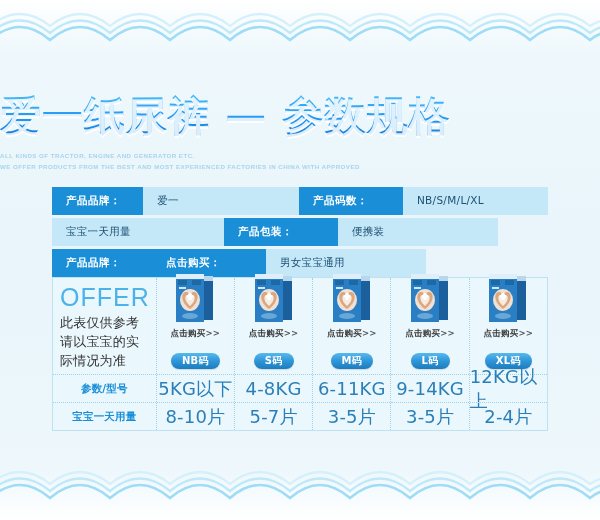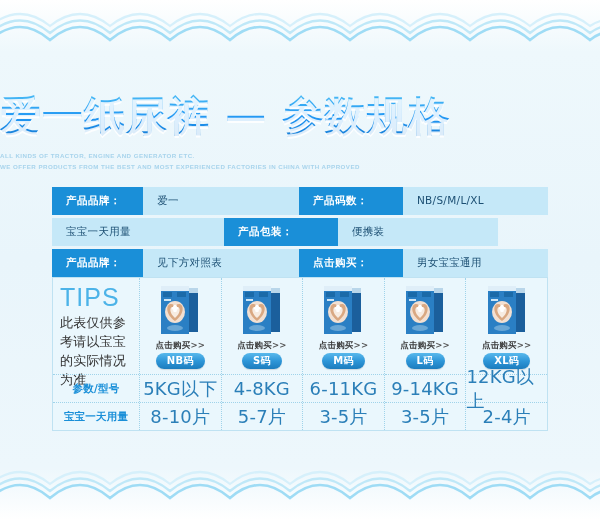--- a/index.html
+++ b/index.html
@@ -165,21 +165,21 @@
     margin-bottom: 3px;
   }
   .box-art svg { display: block; }
 
   .buy-text {
     font-size: 8.5px;
     color: #3a3a3a;
     font-weight: bold;
     letter-spacing: 0.2px;
     line-height: 1;
-    margin-bottom: 3px;
+    margin-bottom: 15px;
   }
   .buy-text .arrows { color: #555; font-weight: bold; }
 
   .size-badge {
     background: linear-gradient(180deg, #59b9ec 0%, #2e96d8 50%, #1c7cbd 100%);
     color: #ffffff;
     font-weight: bold;
     font-size: 10px;
     border-radius: 9px;
     padding: 2px 11px;
@@ -222,32 +222,31 @@
       <div class="spec-label c3">产品码数：</div>
       <div class="spec-value c4">NB/S/M/L/XL</div>
     </div>
     <div class="spec-row">
       <div class="spec-value c2">宝宝一天用量</div>
       <div class="spec-label c3">产品包装：</div>
       <div class="spec-value c4">便携装</div>
     </div>
     <div class="spec-row">
       <div class="spec-label c1">产品品牌：</div>
-      <div class="spec-value c2">见下方对照表</div>
       <div class="spec-label c3">点击购买：</div>
       <div class="spec-value c4">男女宝宝通用</div>
     </div>
   </div>
 
   <div class="size-table">
     <div class="size-grid">
 
       <div class="size-col tips-col">
         <div class="tips-wrap">
-          <div class="tips-title">TIPS</div>
+          <div class="tips-title">OFFER</div>
           <div class="tips-text">此表仅供参考请以宝宝的实际情况为准</div>
         </div>
         <div class="cell-row label">参数/型号</div>
         <div class="cell-row label">宝宝一天用量</div>
       </div>
 
       <div class="size-col">
         <div class="cell-product">
           <div class="box-art">
             <svg width="46" height="54" viewBox="0 0 46 54" xmlns="http://www.w3.org/2000/svg">

